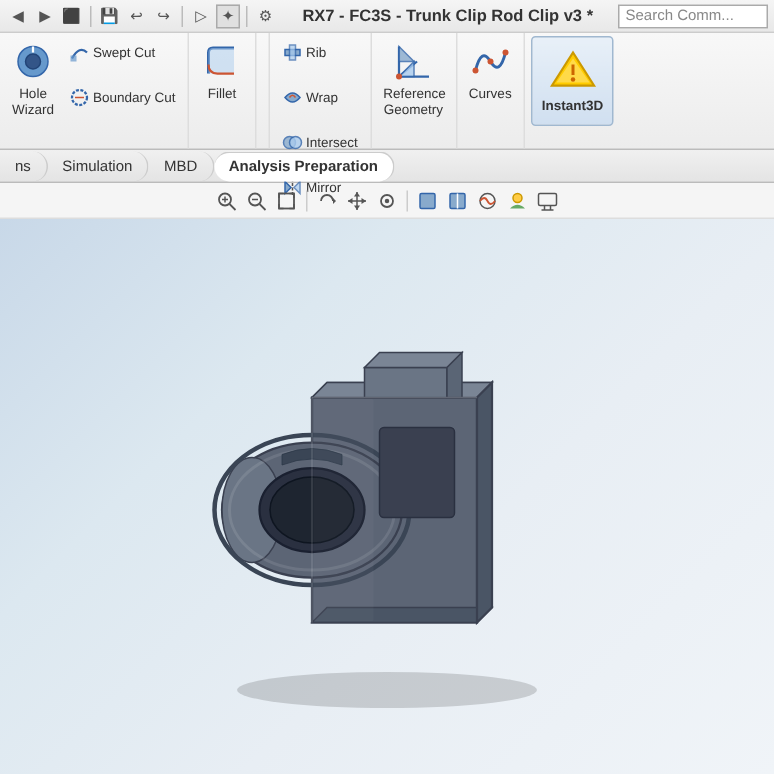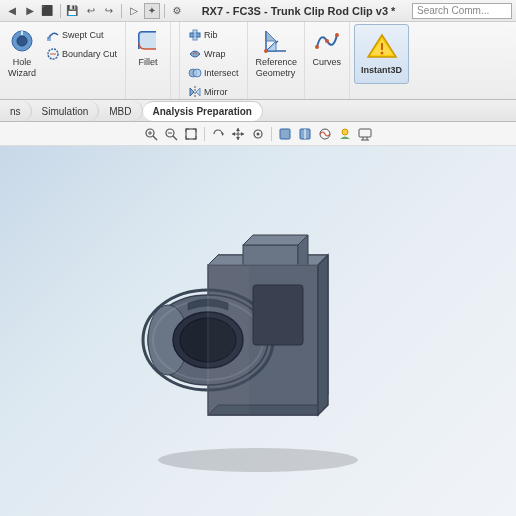--- a/index.html
+++ b/index.html
@@ -127,21 +127,21 @@
       justify-content: center;
     }
     .ribbon-btn-small .label-sm {
       font-size: 9px;
       color: #333;
     }
 
     .ribbon-col {
       display: flex;
       flex-direction: column;
-      gap: 1px;
+      gap: 12px;
       justify-content: flex-start;
       padding-top: 2px;
     }
 
     
     .ribbon-btn-instant {
       display: flex;
       flex-direction: column;
       align-items: center;
       justify-content: center;

